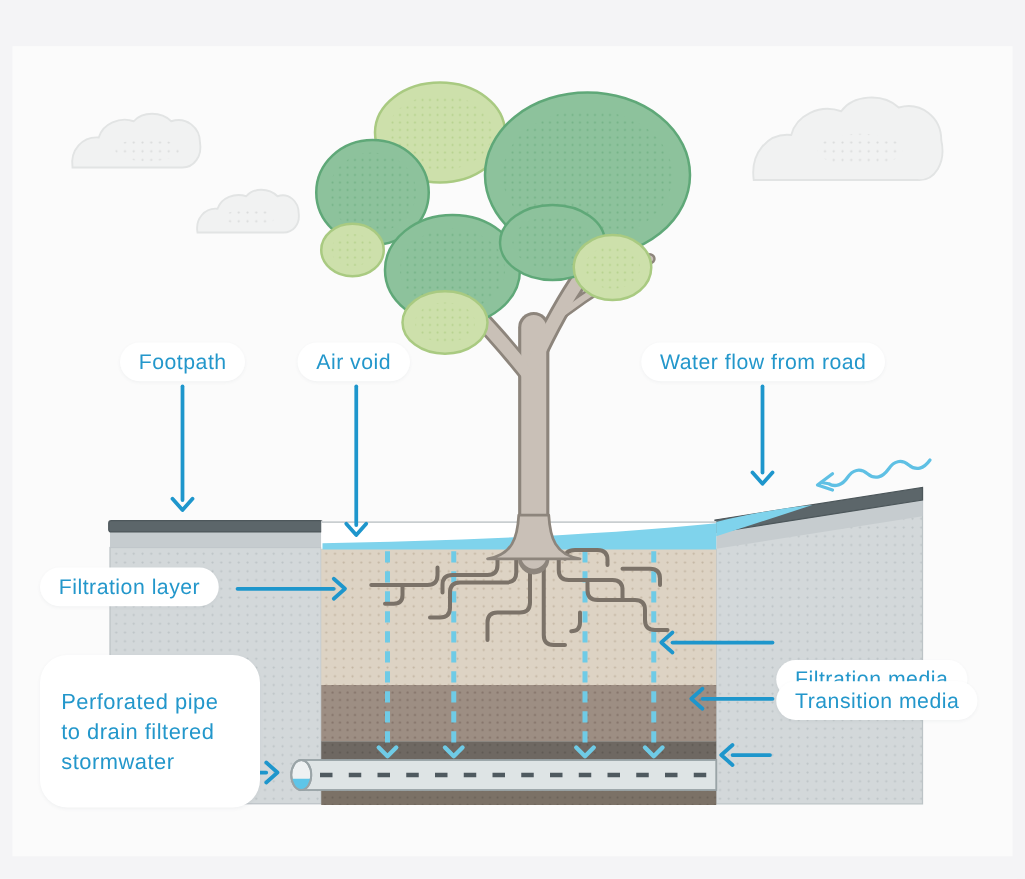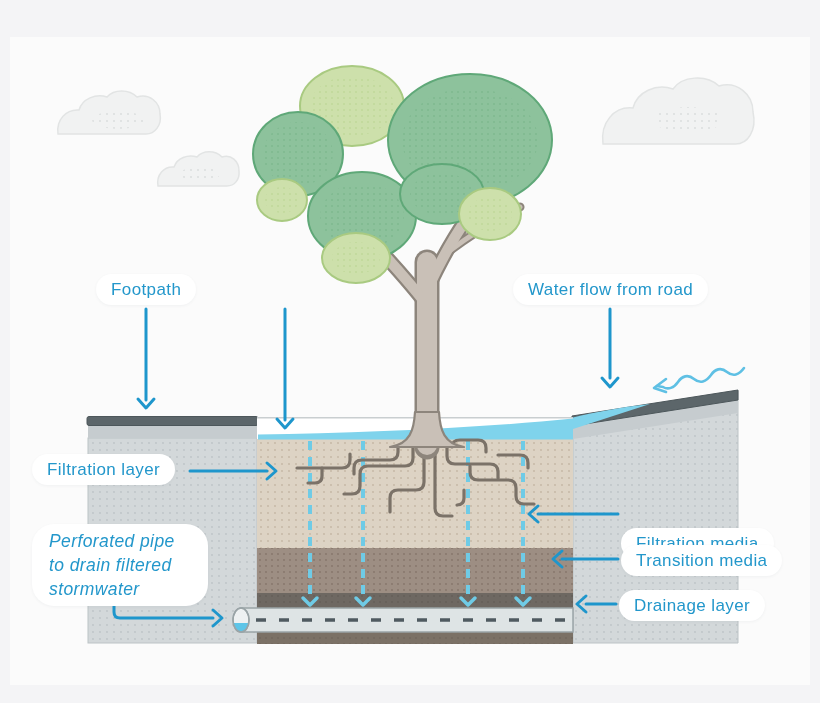--- a/index.html
+++ b/index.html
@@ -31,22 +31,21 @@
     white-space:nowrap;
     box-shadow:0 1px 3px rgba(70,90,100,.06);
     line-height:21px;
   }
   .pill-multi{
     white-space:normal;
     width:142px;
     line-height:24px;
     font-size:17.5px;
     border-radius:22px;
-    padding:5px 17px;
-    font-style:italic;
+    padding:25px 17px;
   }
   #pill-footpath{left:96px;top:274px;}
   #pill-airvoid{left:238px;top:274px;}
   #pill-waterflow{left:513px;top:274px;}
   #pill-filtration-layer{left:32px;top:454px;}
   #pill-perforated{left:32px;top:524px;}
   #pill-filtration-media{left:621px;top:500px;margin-top:28px;}
   #pill-transition{left:621px;top:545px;}
   #pill-drainage{left:619px;top:590px;}
 </style>
@@ -248,20 +247,20 @@
         </g>
   </g>
 
   <g stroke="#5fc0e4" stroke-width="2.6" fill="none" stroke-linecap="round" stroke-linejoin="round">
     <path d="M744,368 c-5,7 -11,9 -17,4 c-6,-5 -12,-3 -16,3 c-5,7 -11,9 -17,4 c-6,-5 -12,-3 -16,3 c-4,6 -10,8 -15,5 l-6,-1"></path>
     <path d="M666,379 L654,388 L666,392"></path>
   </g>
 </svg>
 
 <div class="pill" id="pill-footpath">Footpath</div>
+<div class="pill" id="pill-airvoid">Air void</div>
 <div class="pill" id="pill-waterflow">Water flow from road</div>
 <div class="pill" id="pill-filtration-layer">Filtration layer</div>
 <div class="pill pill-multi" id="pill-perforated">Perforated pipe to drain filtered stormwater</div>
 <div class="pill" id="pill-filtration-media">Filtration media</div>
 <div class="pill" id="pill-transition">Transition media</div>
-<div class="pill" id="pill-drainage">Drainage layer</div>
 
 </div>
 
 </body></html>

